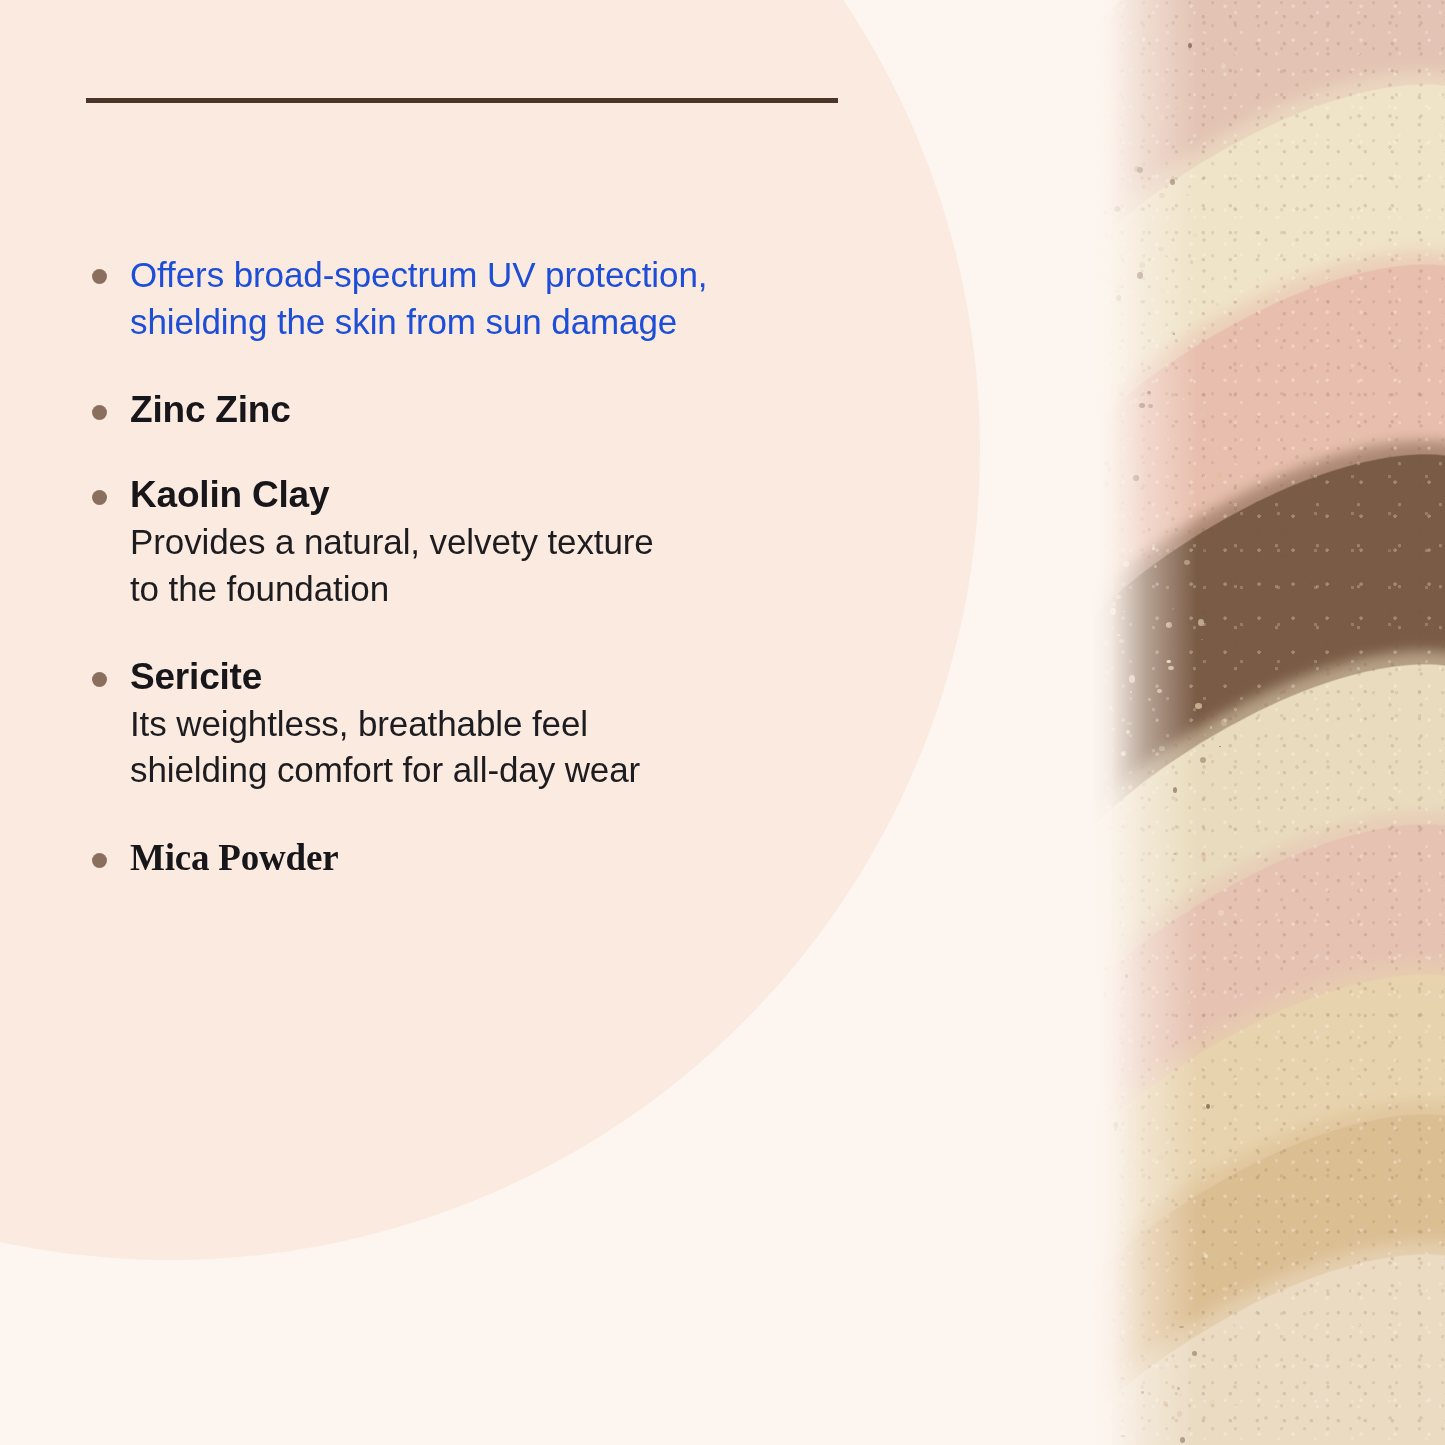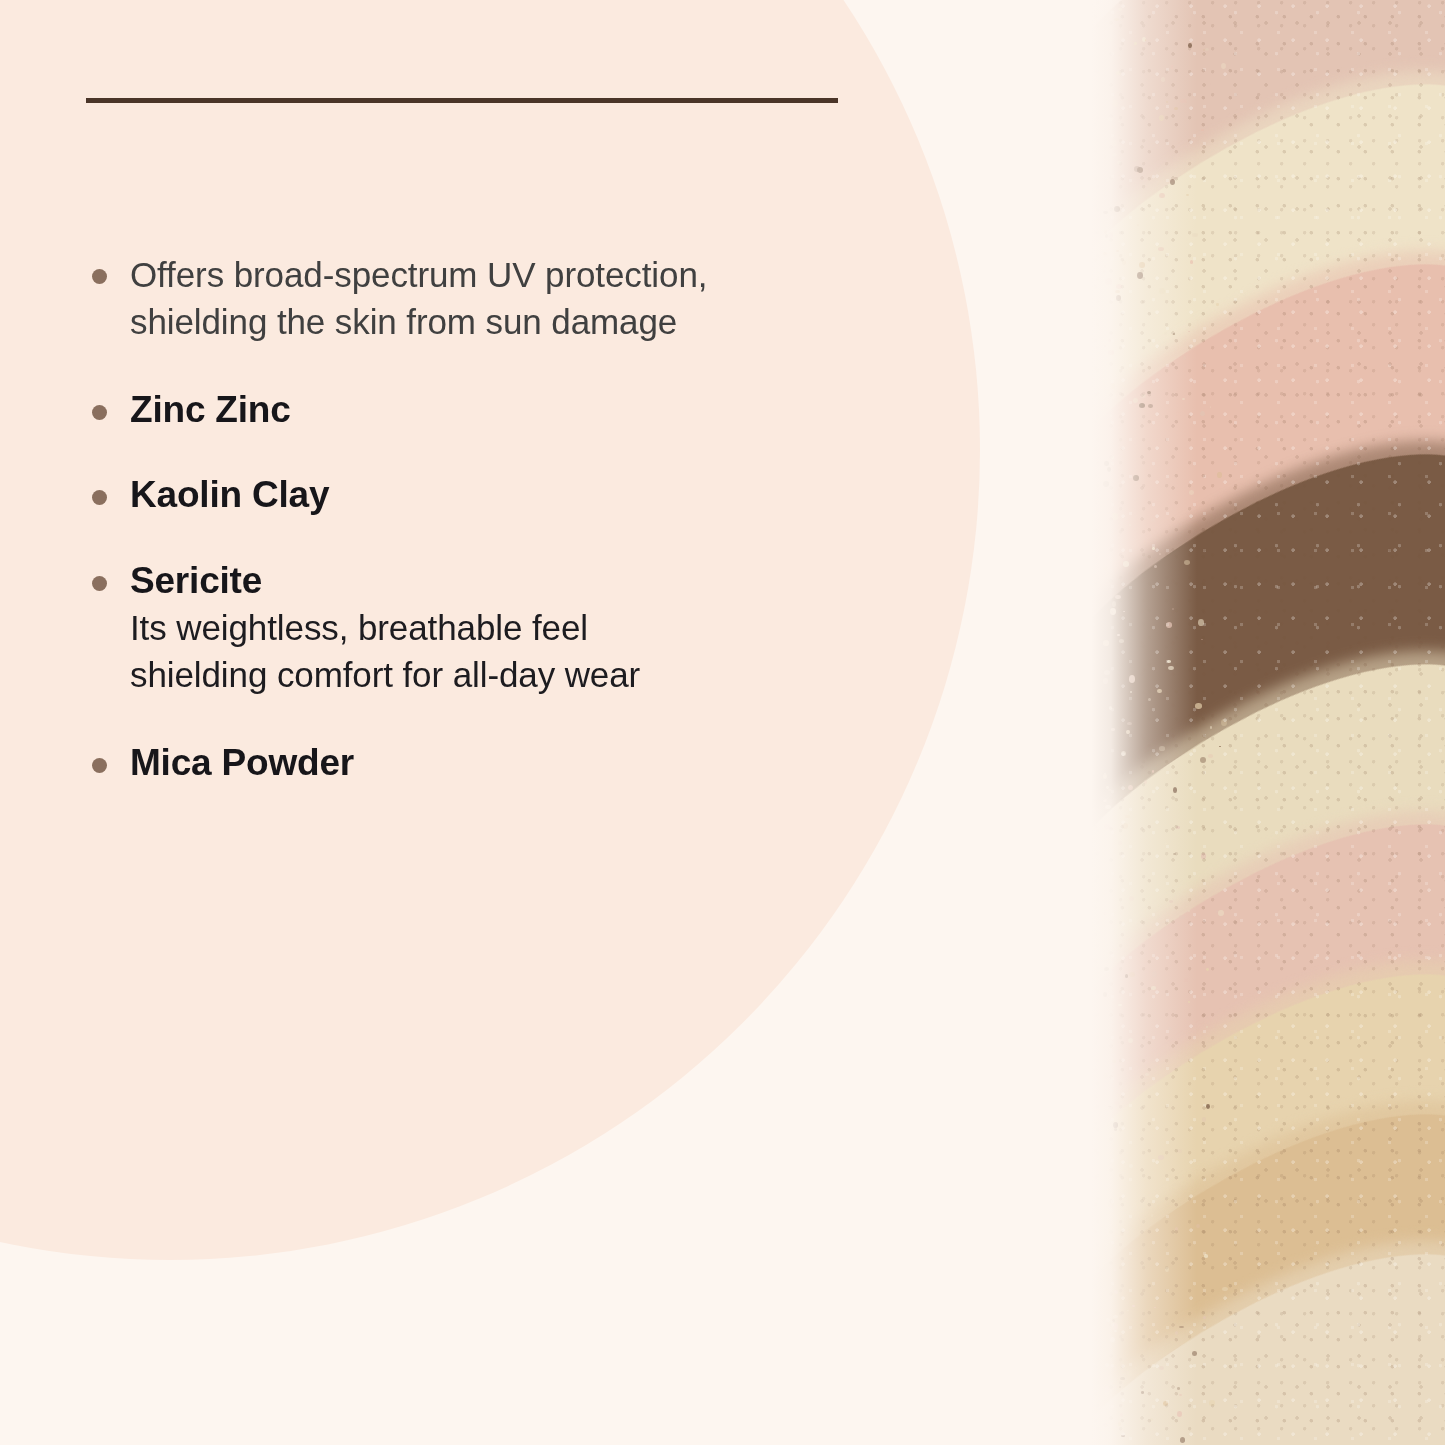--- a/index.html
+++ b/index.html
@@ -77,21 +77,21 @@
     left: 86px;
     top: 252px;
     width: 900px;
   }
 
   .item {
     position: relative;
     padding-left: 44px;
     margin-bottom: 42px;
   }
-  .item:last-child { margin-bottom: 0; }
+  .item:last-child { margin-bottom: 0; font-family: Liberation Serif, serif; }
 
   .bullet {
     position: absolute;
     left: 6px;
     top: 17px;
     width: 15px;
     height: 15px;
     border-radius: 50%;
     background: #8A6F5E;
   }
@@ -475,32 +475,36 @@
 
   <div class="content">
 
     <div class="title-wrap">
       <div class="title-underline"></div>
     </div>
 
     <div class="list" id="ingredient-list">
         <div class="item">
           <span class="bullet" style="background: rgb(138, 111, 94);"></span>
-          <p class="item-desc" style="color: #404040;">
+          <p class="item-desc" style="color: #1d4ed8;">
             <span class="line">Offers broad-spectrum UV protection,</span>
             <span class="line">shielding the skin from sun damage</span>
           </p>
         </div>
         <div class="item">
           <span class="bullet" style="background: rgb(138, 111, 94);"></span>
           <p class="item-title" style="color: rgb(23, 22, 26);">Zinc Zinc</p>
         </div>
         <div class="item">
           <span class="bullet" style="background: rgb(138, 111, 94);"></span>
           <p class="item-title" style="color: rgb(23, 22, 26);">Kaolin Clay</p>
+          <p class="item-desc" style="color: rgb(29, 28, 32);">
+            <span class="line">Provides a natural, velvety texture</span>
+            <span class="line">to the foundation</span>
+          </p>
         </div>
         <div class="item">
           <span class="bullet" style="background: rgb(138, 111, 94);"></span>
           <p class="item-title" style="color: rgb(23, 22, 26);">Sericite</p>
           <p class="item-desc" style="color: rgb(29, 28, 32);">
             <span class="line">Its weightless, breathable feel</span>
             <span class="line">shielding comfort for all-day wear</span>
           </p>
         </div>
         <div class="item">

